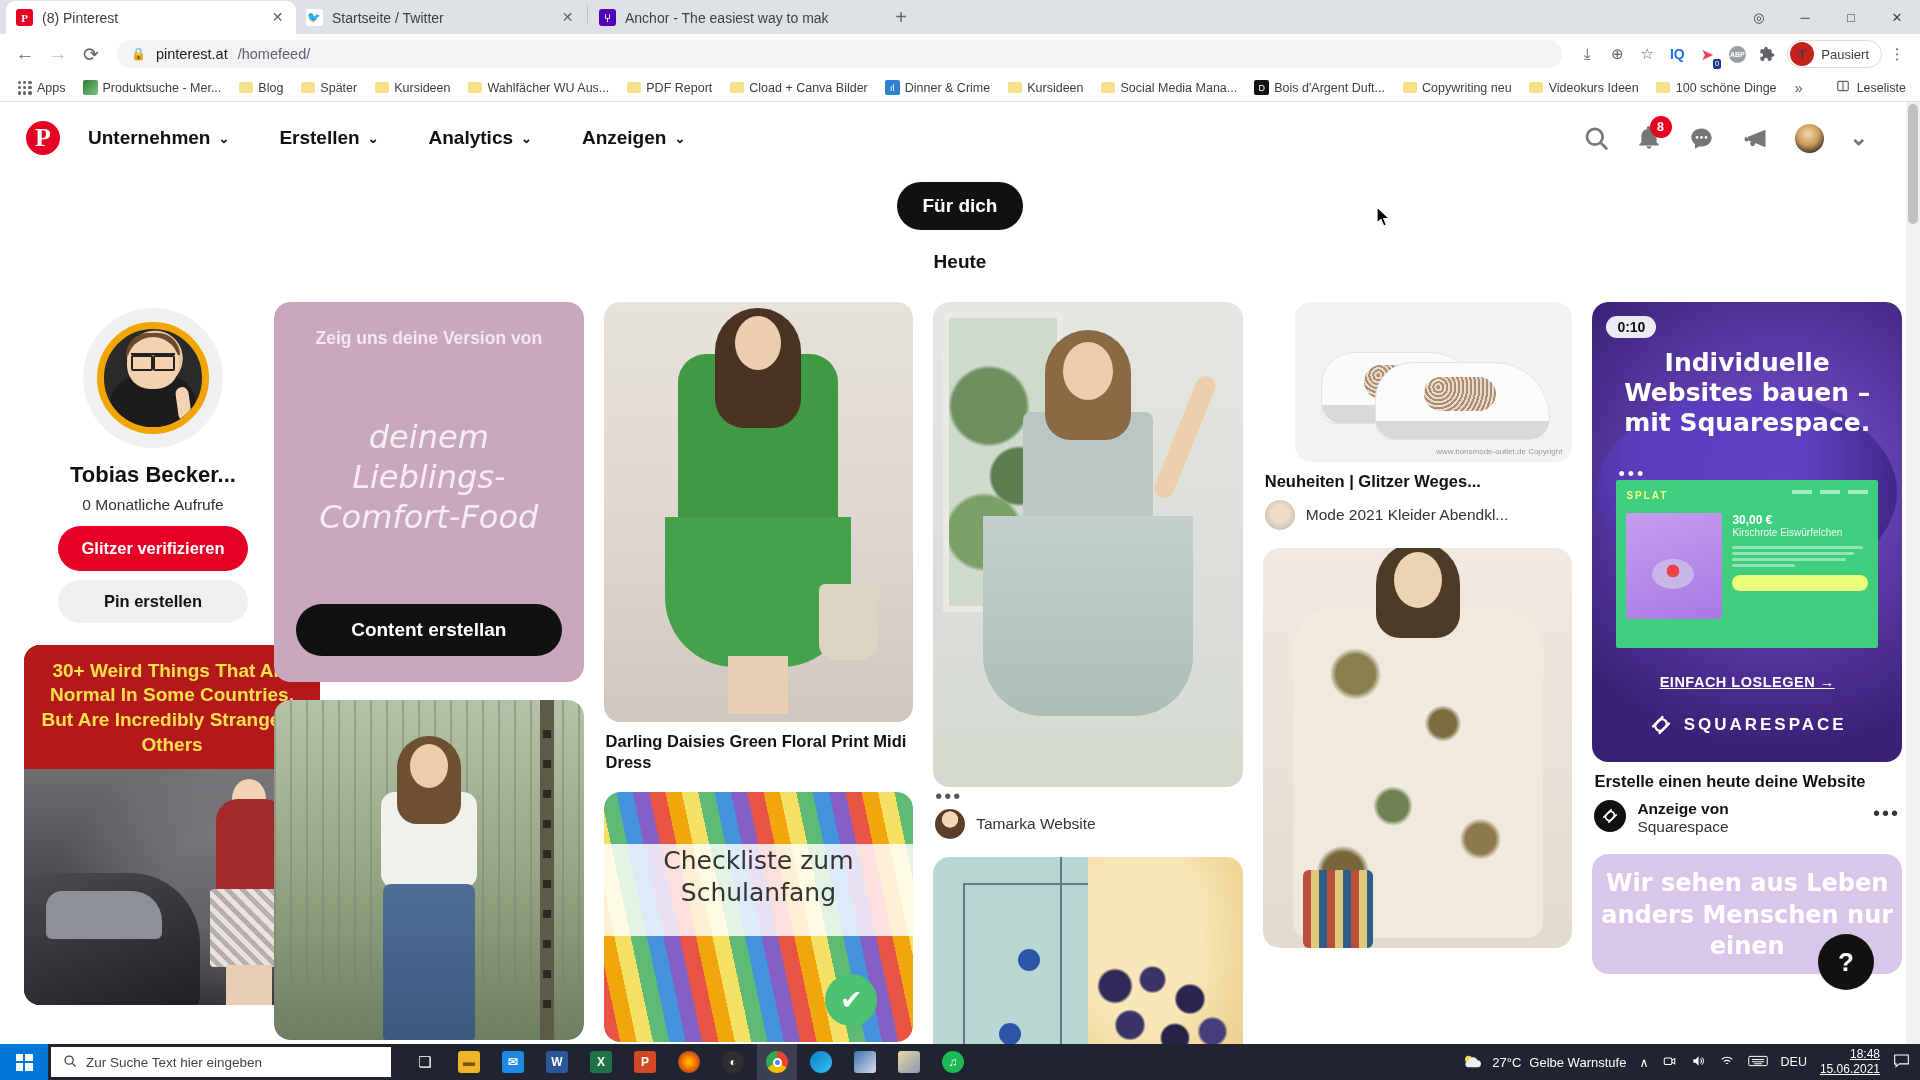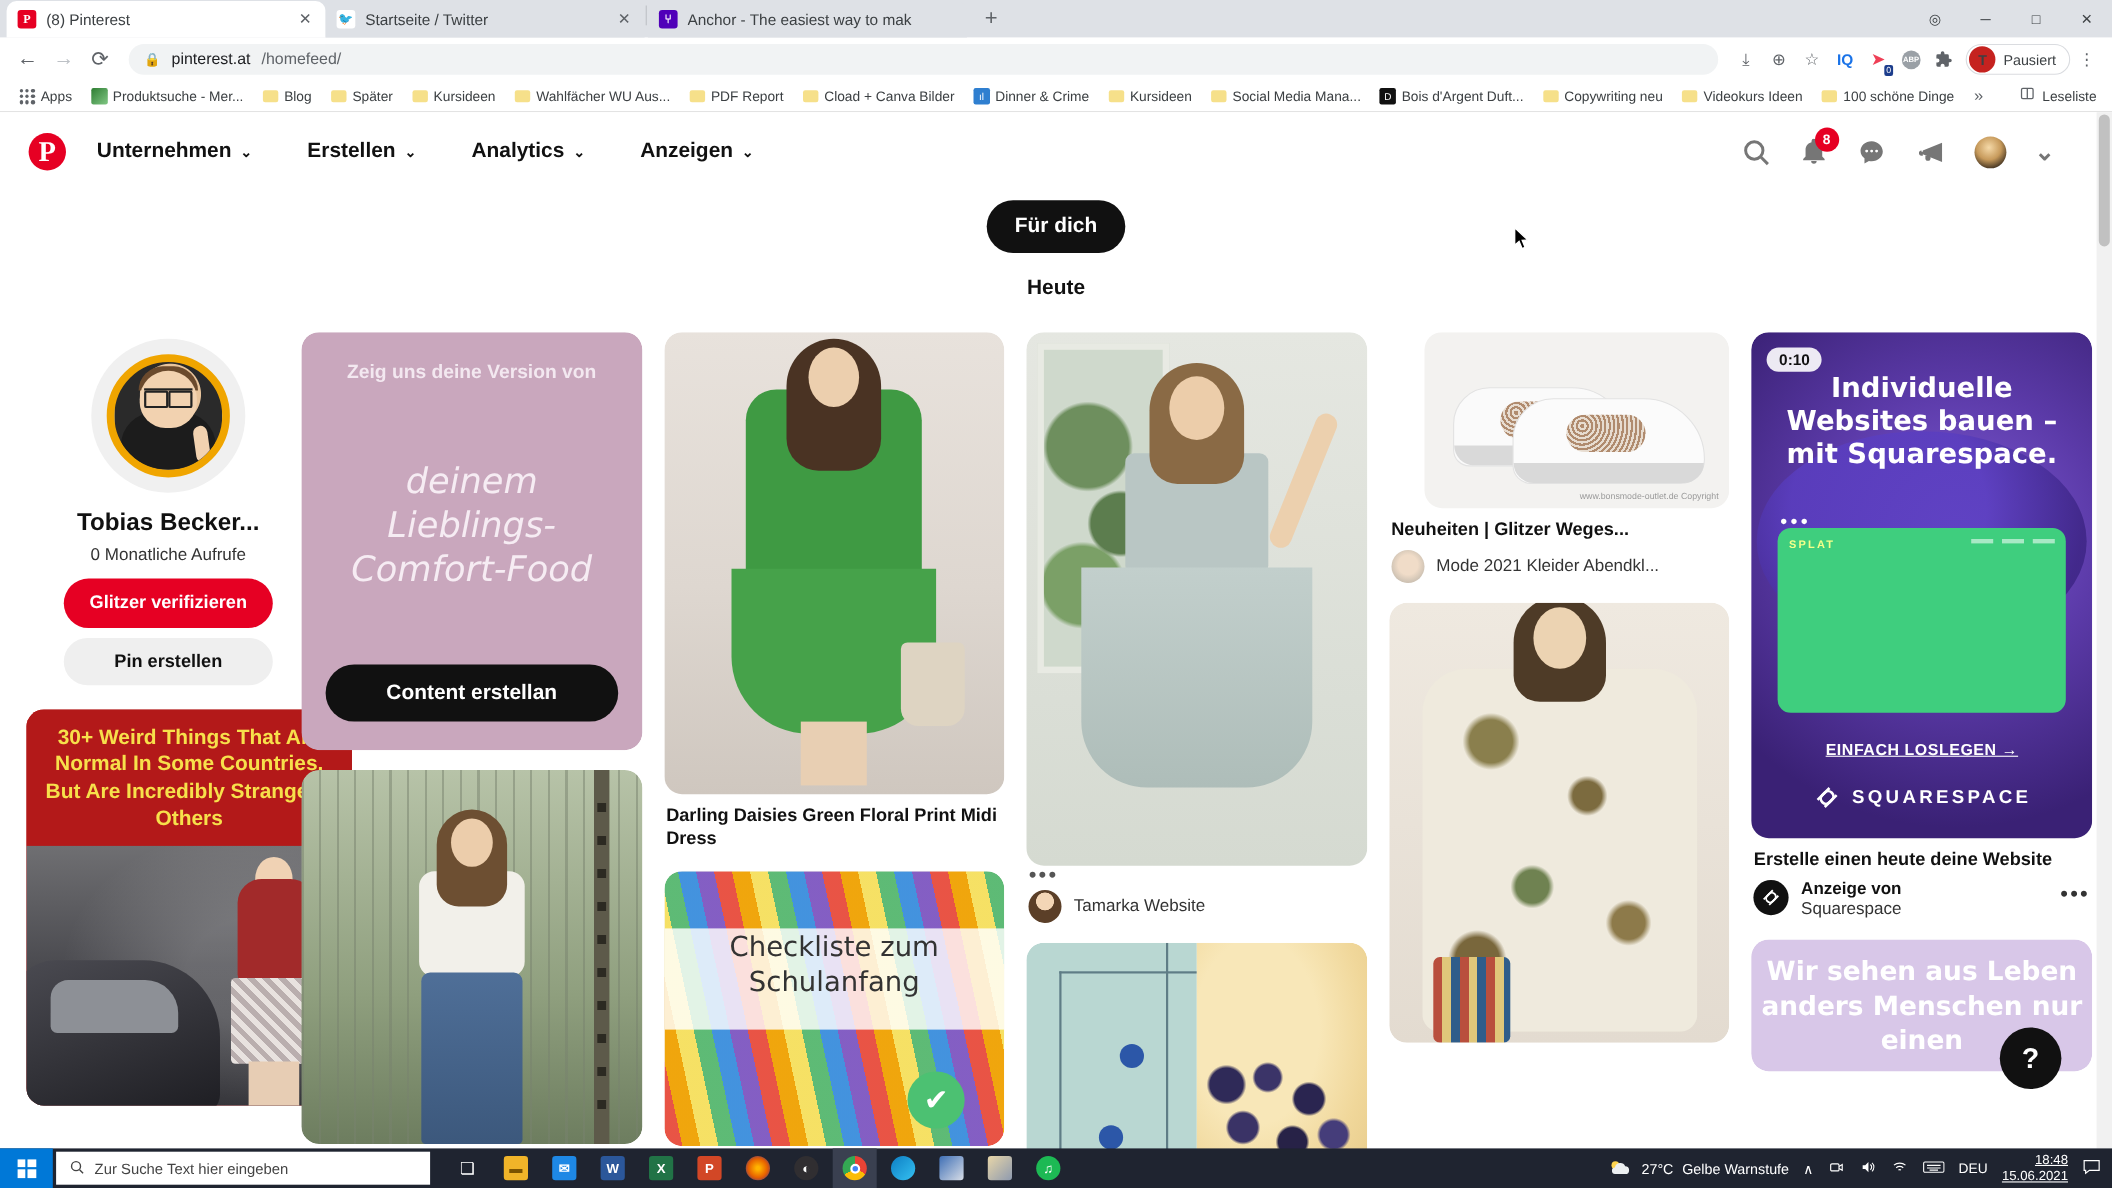--- a/index.html
+++ b/index.html
@@ -377,34 +377,34 @@
   .sqs {
     height: 460px; position: relative; overflow: hidden;
     background: radial-gradient(circle at 60% 40%, #7f5bd6 0%, #5b3aa8 40%, #3a2175 80%);
   }
   .sqs-dur {
     position: absolute; top: 14px; left: 14px; background: rgba(255,255,255,.9);
     color: #111; font-size: 14px; font-weight: bold; border-radius: 12px;
     padding: 3px 11px; z-index: 5;
   }
   .sqs-head {
-    position: absolute; top: 36px; left: 0; right: 0; text-align: center;
+    position: absolute; top: 46px; left: 0; right: 0; text-align: center;
     color: #fff; font-size: 25px; font-weight: bold; line-height: 1.2;
     padding: 0 14px; font-family: "DejaVu Sans", sans-serif;
   }
   .sqs-blob {
     position: absolute; left: 50%; transform: translateX(-50%); top: 90px;
     width: 300px; height: 200px; border-radius: 50%;
     background: radial-gradient(circle at 40% 35%, #5a3ec0 0 40%, #3d2585 80%);
     opacity: .85;
   }
   .sqs-dots { position: absolute; left: 26px; top: 162px; color: #fff; font-size: 18px; letter-spacing: 3px; z-index: 4; }
   .sqs-card {
     position: absolute; left: 24px; right: 24px; top: 178px; height: 168px;
-    background: #3fce7e; border-radius: 12px; z-index: 4; padding: 10px;
+    background: #3fce7e; border-radius: 2px; z-index: 4; padding: 10px;
   }
   .sqs-card-brand { color: #f4ff8a; font-size: 10px; font-weight: bold; letter-spacing: 2px; }
   .sqs-card-nav { position: absolute; right: 10px; top: 10px; display: flex; gap: 8px; }
   .sqs-card-nav i { display: block; width: 20px; height: 4px; background: rgba(255,255,255,.55); }
   .sqs-card-body { display: flex; gap: 10px; margin-top: 12px; }
   .sqs-card-img { width: 96px; height: 106px; background: linear-gradient(160deg,#c79df0,#a878e3); border-radius: 2px; position: relative; }
   .sqs-card-img:after { content: ""; position: absolute; left: 26px; top: 46px; width: 42px; height: 30px; background: radial-gradient(circle at 50% 40%, #e44 0 22%, #c7b6e8 24%); border-radius: 50%; }
   .sqs-card-text { flex: 1; color: #fff; }
   .sqs-price { font-size: 12px; font-weight: bold; }
   .sqs-sub { font-size: 10px; opacity: .9; }
@@ -874,20 +874,34 @@
               <div class="sqs-blob"></div>
               <div class="sqs-head">Individuelle Websites bauen – mit Squarespace.</div>
               <div class="sqs-dots">•••</div>
               <div class="sqs-card">
                 <div class="sqs-card-brand">SPLAT</div>
                 <div class="sqs-card-nav">
                     <i></i>
                     <i></i>
                     <i></i>
                   </div>
+                <div class="sqs-card-body">
+                  <div class="sqs-card-img"></div>
+                  <div class="sqs-card-text">
+                    <div class="sqs-price">30,00 €</div>
+                    <div class="sqs-sub">Kirschrote Eiswürfelchen</div>
+                    <div class="sqs-lines">
+                        <i style="width:96%"></i>
+                        <i style="width:90%"></i>
+                        <i style="width:84%"></i>
+                        <i style="width:46%"></i>
+                      </div>
+                    <div class="sqs-cta-bar"></div>
+                  </div>
+                </div>
               </div>
               <div class="sqs-cta">EINFACH LOSLEGEN →</div>
               <div class="sqs-brand">
                 <span class="sqs-logo">
                   <svg width="26" height="22" viewBox="0 0 24 20" fill="none" stroke="#fff" stroke-width="2.2">
                       <path d="M4 12 10 6a4 4 0 0 1 6 6l-6 6"></path>
                       <path d="M20 8 14 14a4 4 0 0 1-6-6l6-6"></path>
                     </svg>
                 </span>
                 <span>SQUARESPACE</span>

